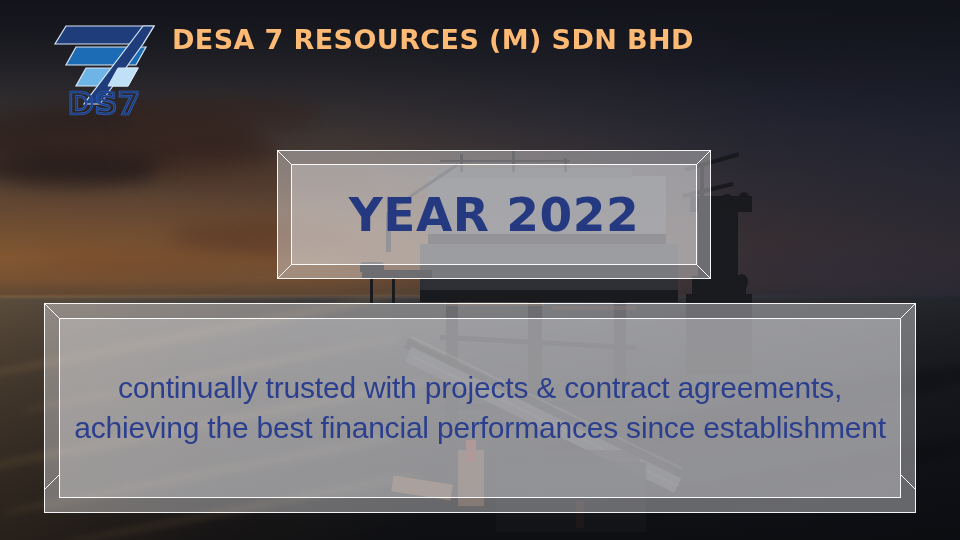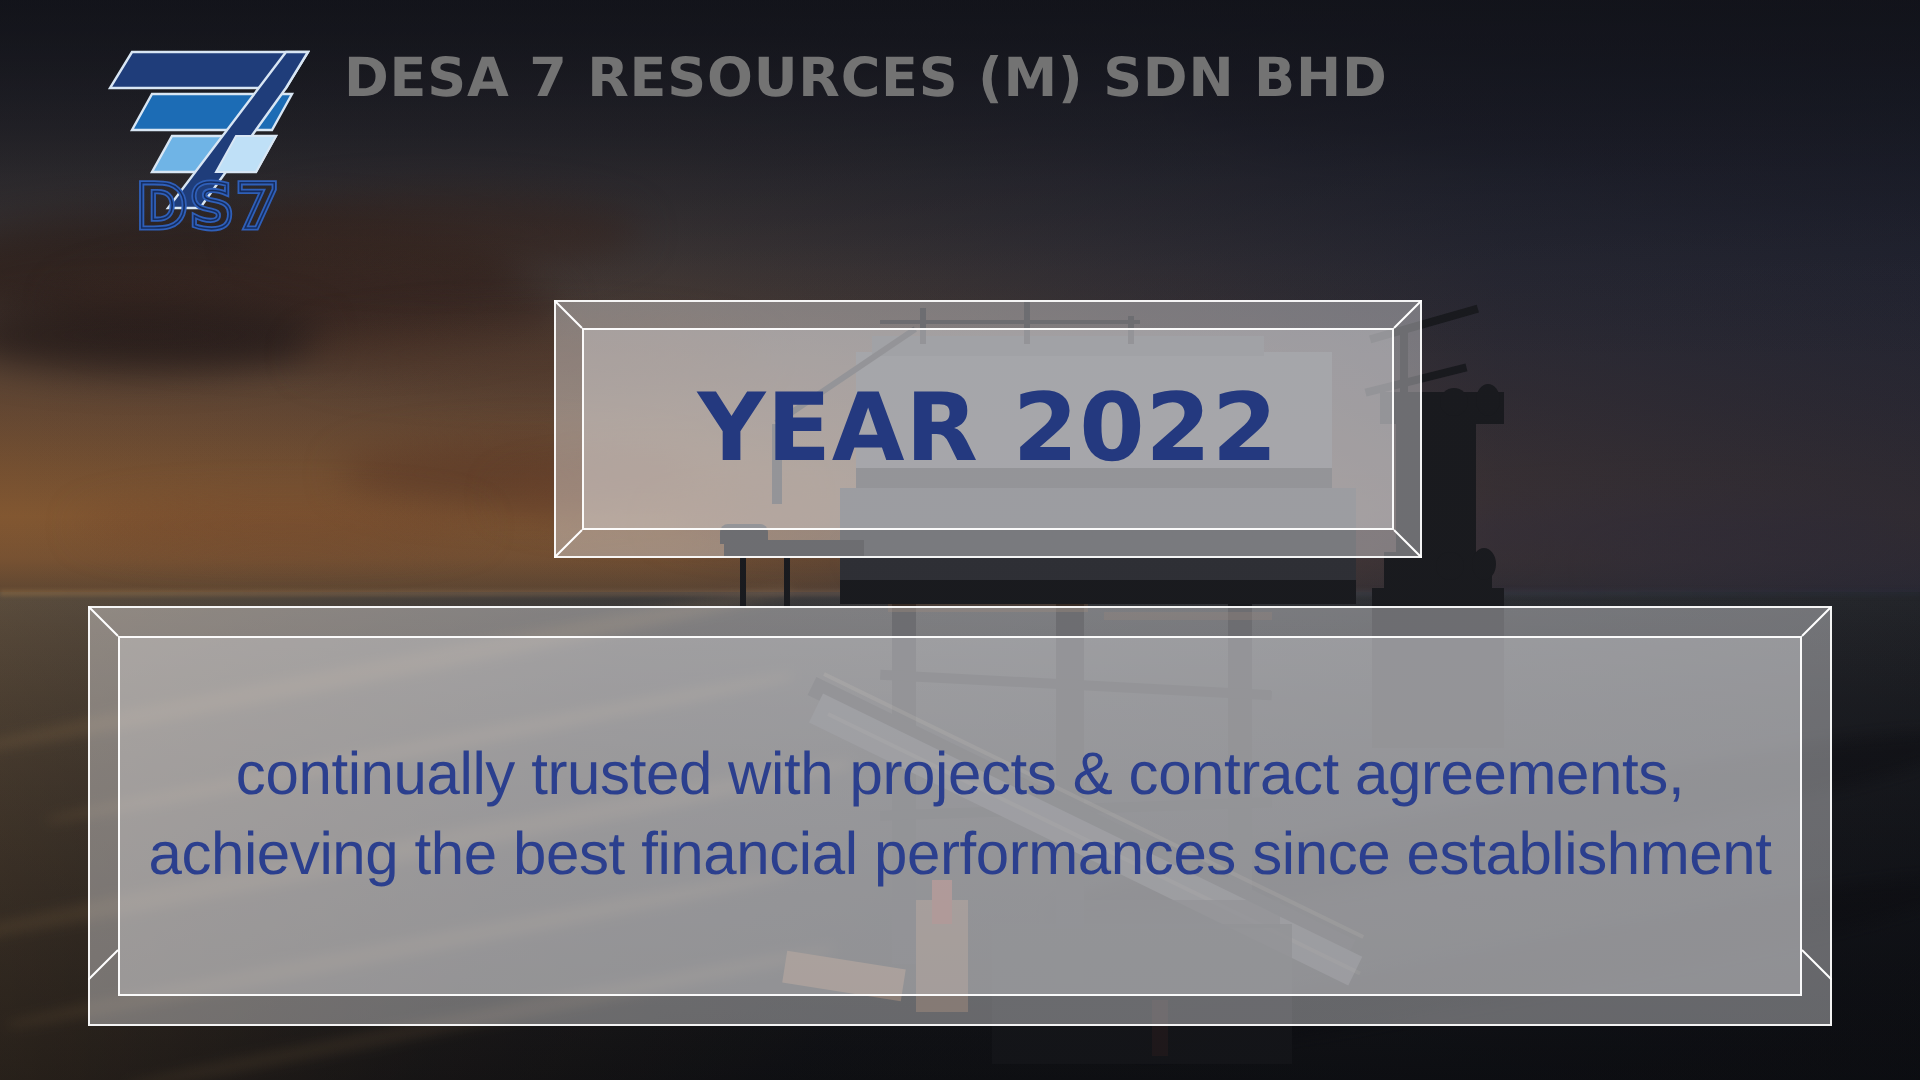--- a/index.html
+++ b/index.html
@@ -112,21 +112,21 @@
   }
 
   
   .header{position:absolute;left:0;top:0;width:960px;height:120px;}
   .logo{position:absolute;left:48px;top:18px;width:115px;height:100px;}
   .logo svg{display:block;}
   .titles{position:absolute;left:172px;top:26px;width:640px;}
   .co-title{
     font-family:"DejaVu Sans", sans-serif;
     font-weight:bold;font-size:27px;letter-spacing:0.4px;
-    color:#737373;line-height:1.0;white-space:nowrap;
+    color:#fdba74;line-height:1.0;white-space:nowrap;
   }
   .co-sub{
     margin-top:11px;
     font-family:"DejaVu Sans", sans-serif;
     font-weight:bold;font-size:20px;letter-spacing:0.2px;
     color:#74736f;line-height:1.0;white-space:nowrap;
   }
 
   
   .bevel{position:absolute;box-sizing:border-box;}

